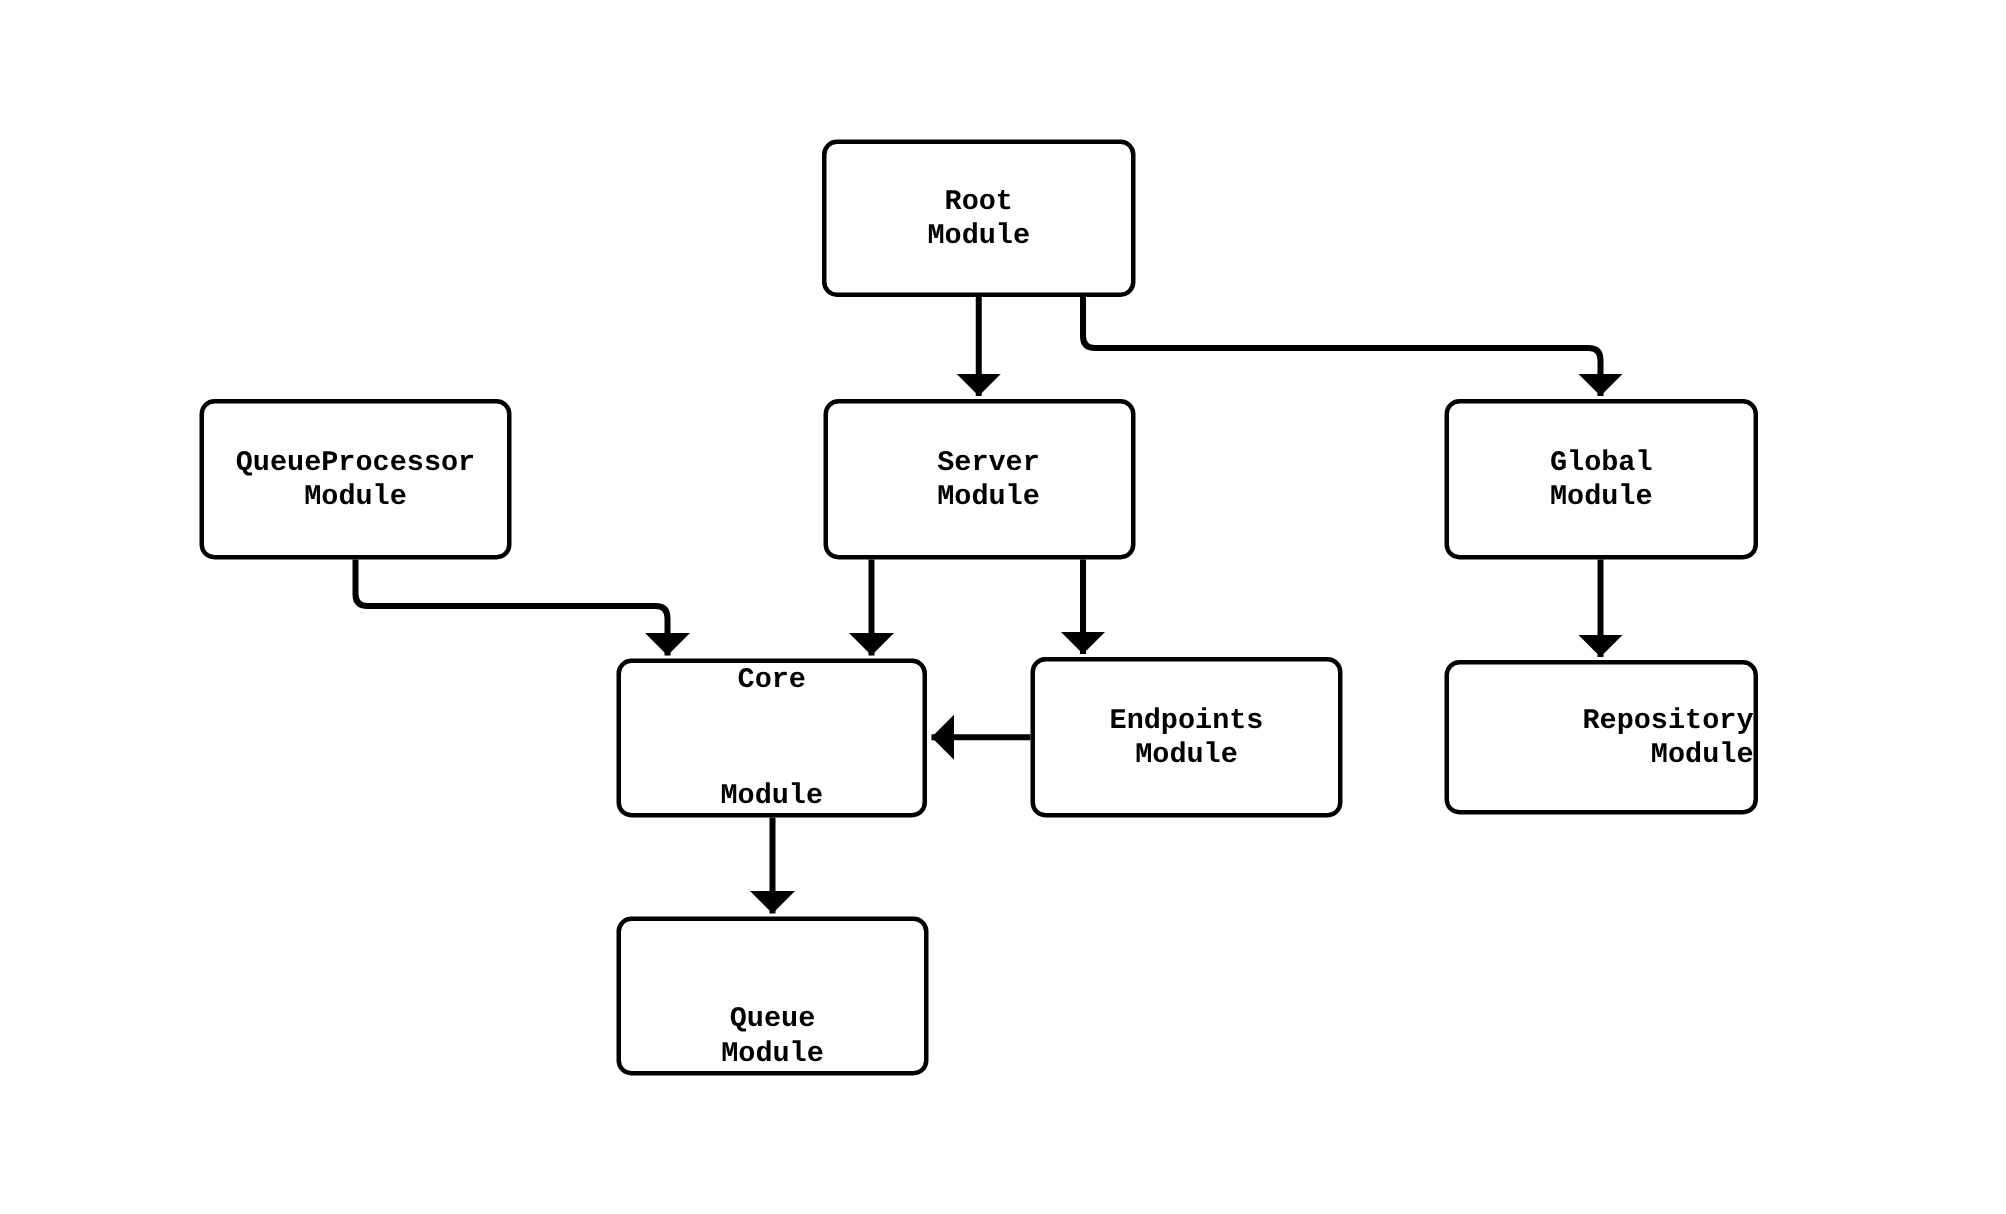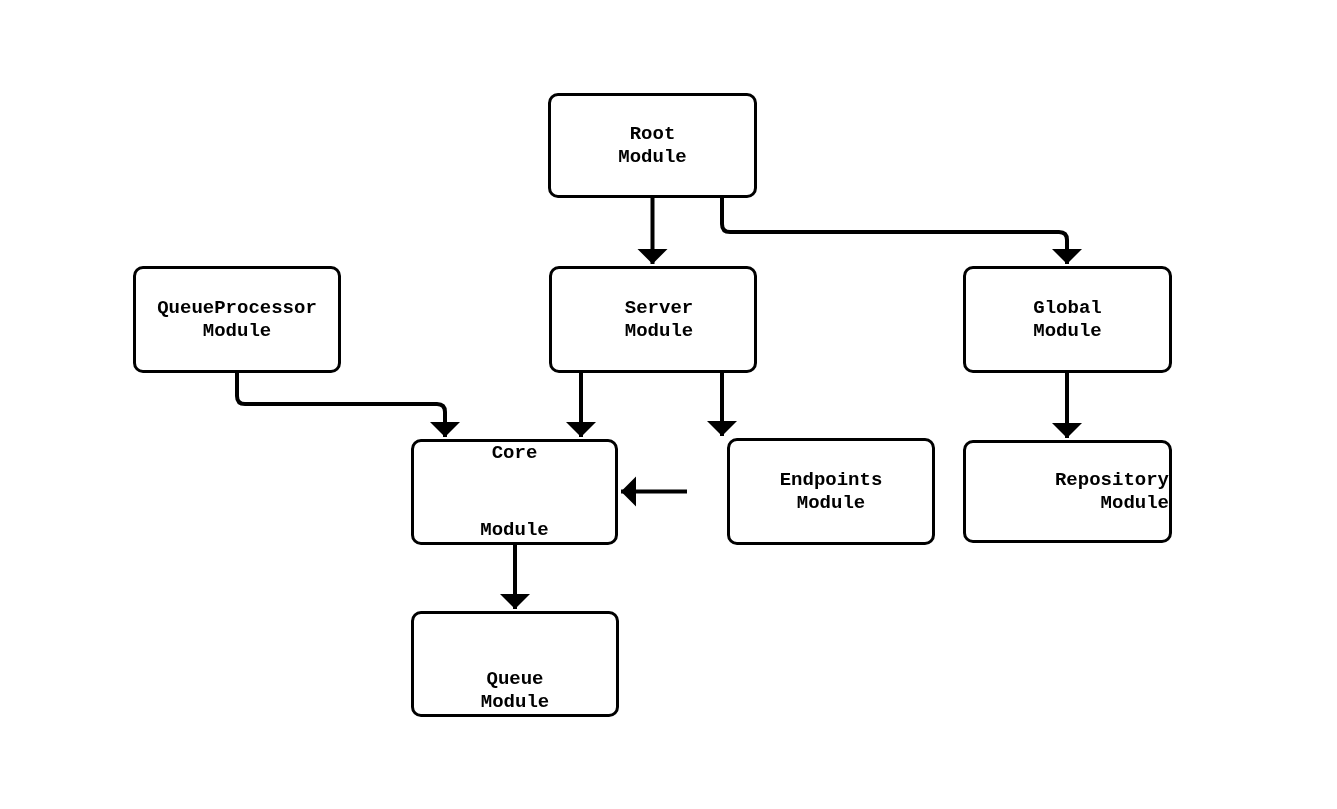--- a/index.html
+++ b/index.html
@@ -61,21 +61,21 @@
         <div>Module</div>
       </div>
       <div class="node" style="left: 963px; top: 266px; width: 209px; height: 107px;">
         <div>Global</div>
         <div>Module</div>
       </div>
       <div class="node" style="left: 411px; top: 439px; width: 207px; height: 106px; justify-content: space-between;">
         <div>Core</div>
         <div>Module</div>
       </div>
-      <div class="node" style="left: 687px; top: 438px; width: 208px; height: 107px; margin-left: 40px;">
+      <div class="node" style="left: 687px; top: 438px; width: 208px; height: 107px;">
         <div>Endpoints</div>
         <div>Module</div>
       </div>
       <div class="node" style="left: 963px; top: 440px; width: 209px; height: 103px; align-items: flex-end;">
         <div>Repository</div>
         <div>Module</div>
       </div>
       <div class="node" style="left: 411px; top: 611px; width: 208px; height: 106px; justify-content: flex-end;">
         <div>Queue</div>
         <div>Module</div>

